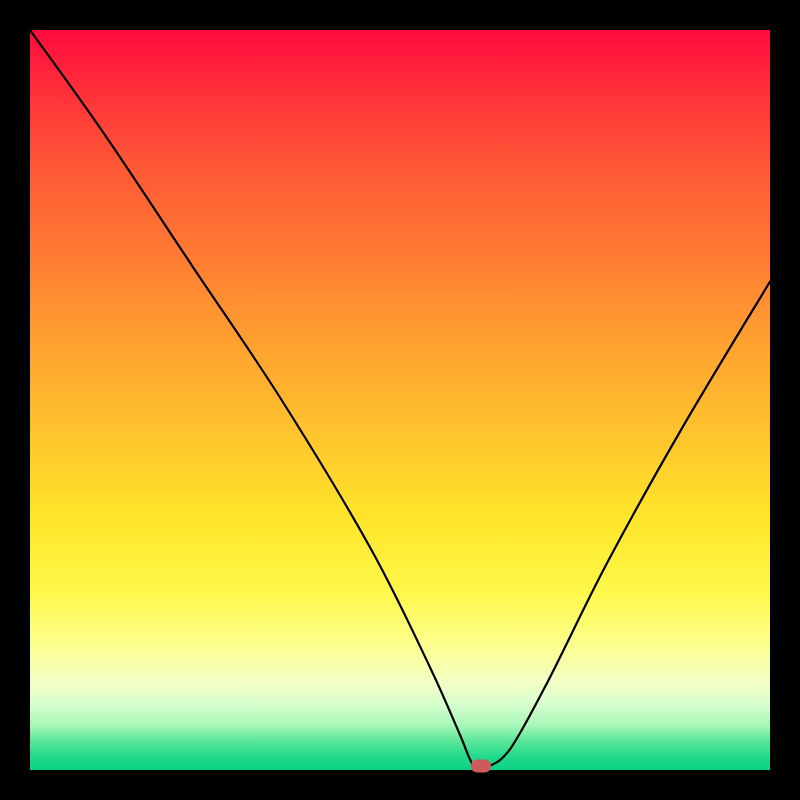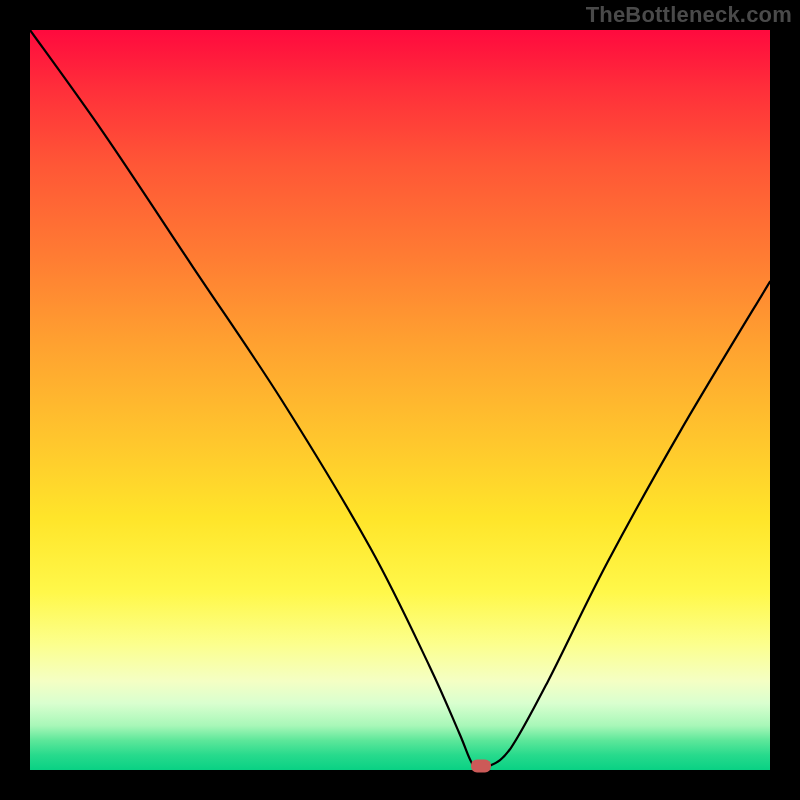--- a/index.html
+++ b/index.html
@@ -70,21 +70,20 @@
     background: #cc5a58;
     z-index: 12;
     transform: translate(-50%, -50%);
   }
 </style>
 </head>
 <body>
 
 <div class="outer">
 
-  <div class="watermark">TheBottleneck.com</div>
 
   <div class="plot">
     <div class="gradient"></div>
 
     <svg class="curve" viewBox="0 0 740 740" preserveAspectRatio="none">
       <path id="curve-path" fill="none" stroke="#000" stroke-width="2.2" stroke-linecap="round" stroke-linejoin="round" d="M 0 0 C 12.333333333333334 17.26666666666667 46.86666666666666 64.13333333333335 74 103.60000000000002 C 101.13333333333334 143.0666666666667 133.20000000000002 192.39999999999995 162.8 236.79999999999995 C 192.4 281.19999999999993 222.00000000000003 323.1333333333333 251.60000000000002 370 C 281.20000000000005 416.8666666666667 315.73333333333335 473.6 340.40000000000003 518 C 365.0666666666667 562.4 384.8 605.5666666666666 399.6 636.4 C 414.40000000000003 667.2333333333333 421.8 686.35 429.2 703 C 436.59999999999997 719.65 439.06666666666666 730.75 444 736.3 C 448.93333333333334 741.8499999999999 452.6333333333333 739.3833333333333 458.8 736.3 C 464.9666666666667 733.2166666666666 471.1333333333333 731.9833333333332 481 717.8 C 490.8666666666667 703.6166666666667 501.96666666666664 682.0333333333334 518 651.2 C 534.0333333333333 620.3666666666667 555 574.7333333333333 577.2 532.8 C 599.4000000000001 490.8666666666666 624.0666666666667 446.46666666666664 651.2 399.59999999999997 C 678.3333333333334 352.7333333333333 725.2 276.26666666666665 740 251.59999999999997"></path>
     </svg>
 
     <div id="min-dot" class="dot" style="left: 451.4px; top: 736.3px; background: rgb(204, 90, 88);"></div>
   </div>

